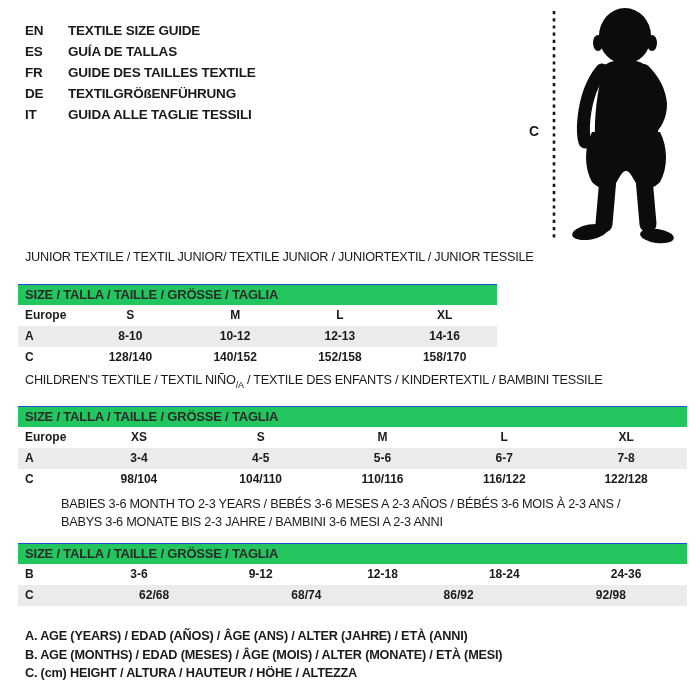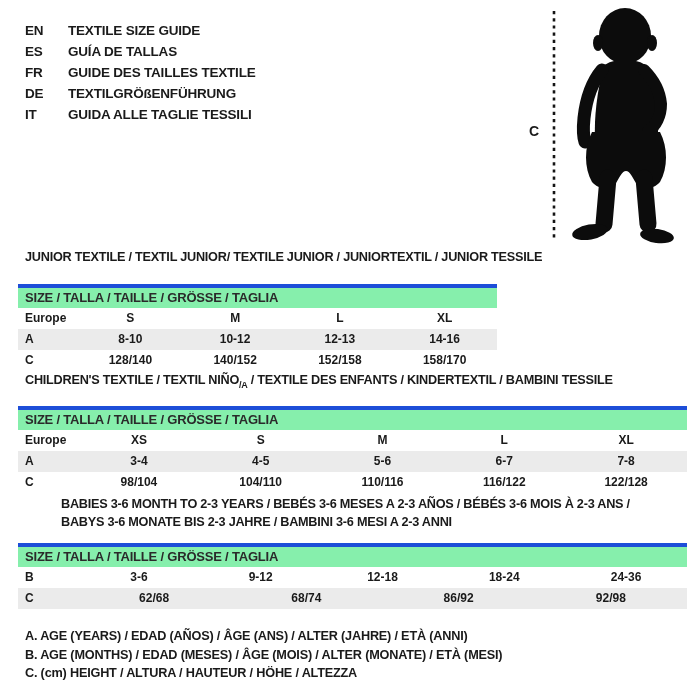--- a/index.html
+++ b/index.html
@@ -13,28 +13,28 @@
   
   .lang-block{position:absolute;left:25px;top:17px;}
   .lang-row{display:flex;height:21px;align-items:flex-end;font-size:13.5px;letter-spacing:-0.2px;white-space:nowrap;}
   .lang-code{width:43px;flex:0 0 43px;}
 
   
   .figure-area{position:absolute;left:520px;top:0;width:180px;height:250px;}
   .c-label{position:absolute;left:529px;top:123px;font-size:14px;}
 
   
-  .sec-title{position:absolute;left:25px;margin:0;font-size:12.7px;font-weight:bold;letter-spacing:-0.25px;white-space:nowrap;}
+  .sec-title{position:absolute;left:25px;margin:0;font-size:12.7px;font-weight:normal;letter-spacing:-0.25px;white-space:nowrap;}
   .sec-title .subA{font-size:9px;vertical-align:sub;}
   .two-line div{line-height:18px;}
 
   
   .size-table{position:absolute;left:18px;}
   .t-bar{
-    height:20px;line-height:20px;background:#86efac;border-top:4px solid #1d4ed8;
+    height:20px;line-height:20px;background:#22c55e;border-top:1px solid #1d4ed8;
     padding-left:7px;font-size:13px;letter-spacing:-0.2px;color:#2a2a2a;white-space:nowrap;
   }
   .t-row{display:flex;height:21px;line-height:21px;font-size:12px;}
   .t-row.shade{background:#ebebeb;}
   .t-label{flex:0 0 60px;width:60px;padding-left:7px;box-sizing:border-box;}
   .t-cell{flex:1 1 0;text-align:center;}
 
   
   .footnotes{position:absolute;left:25px;top:627px;}
   .fn-line{font-size:12.7px;line-height:18.5px;letter-spacing:-0.2px;white-space:nowrap;}

